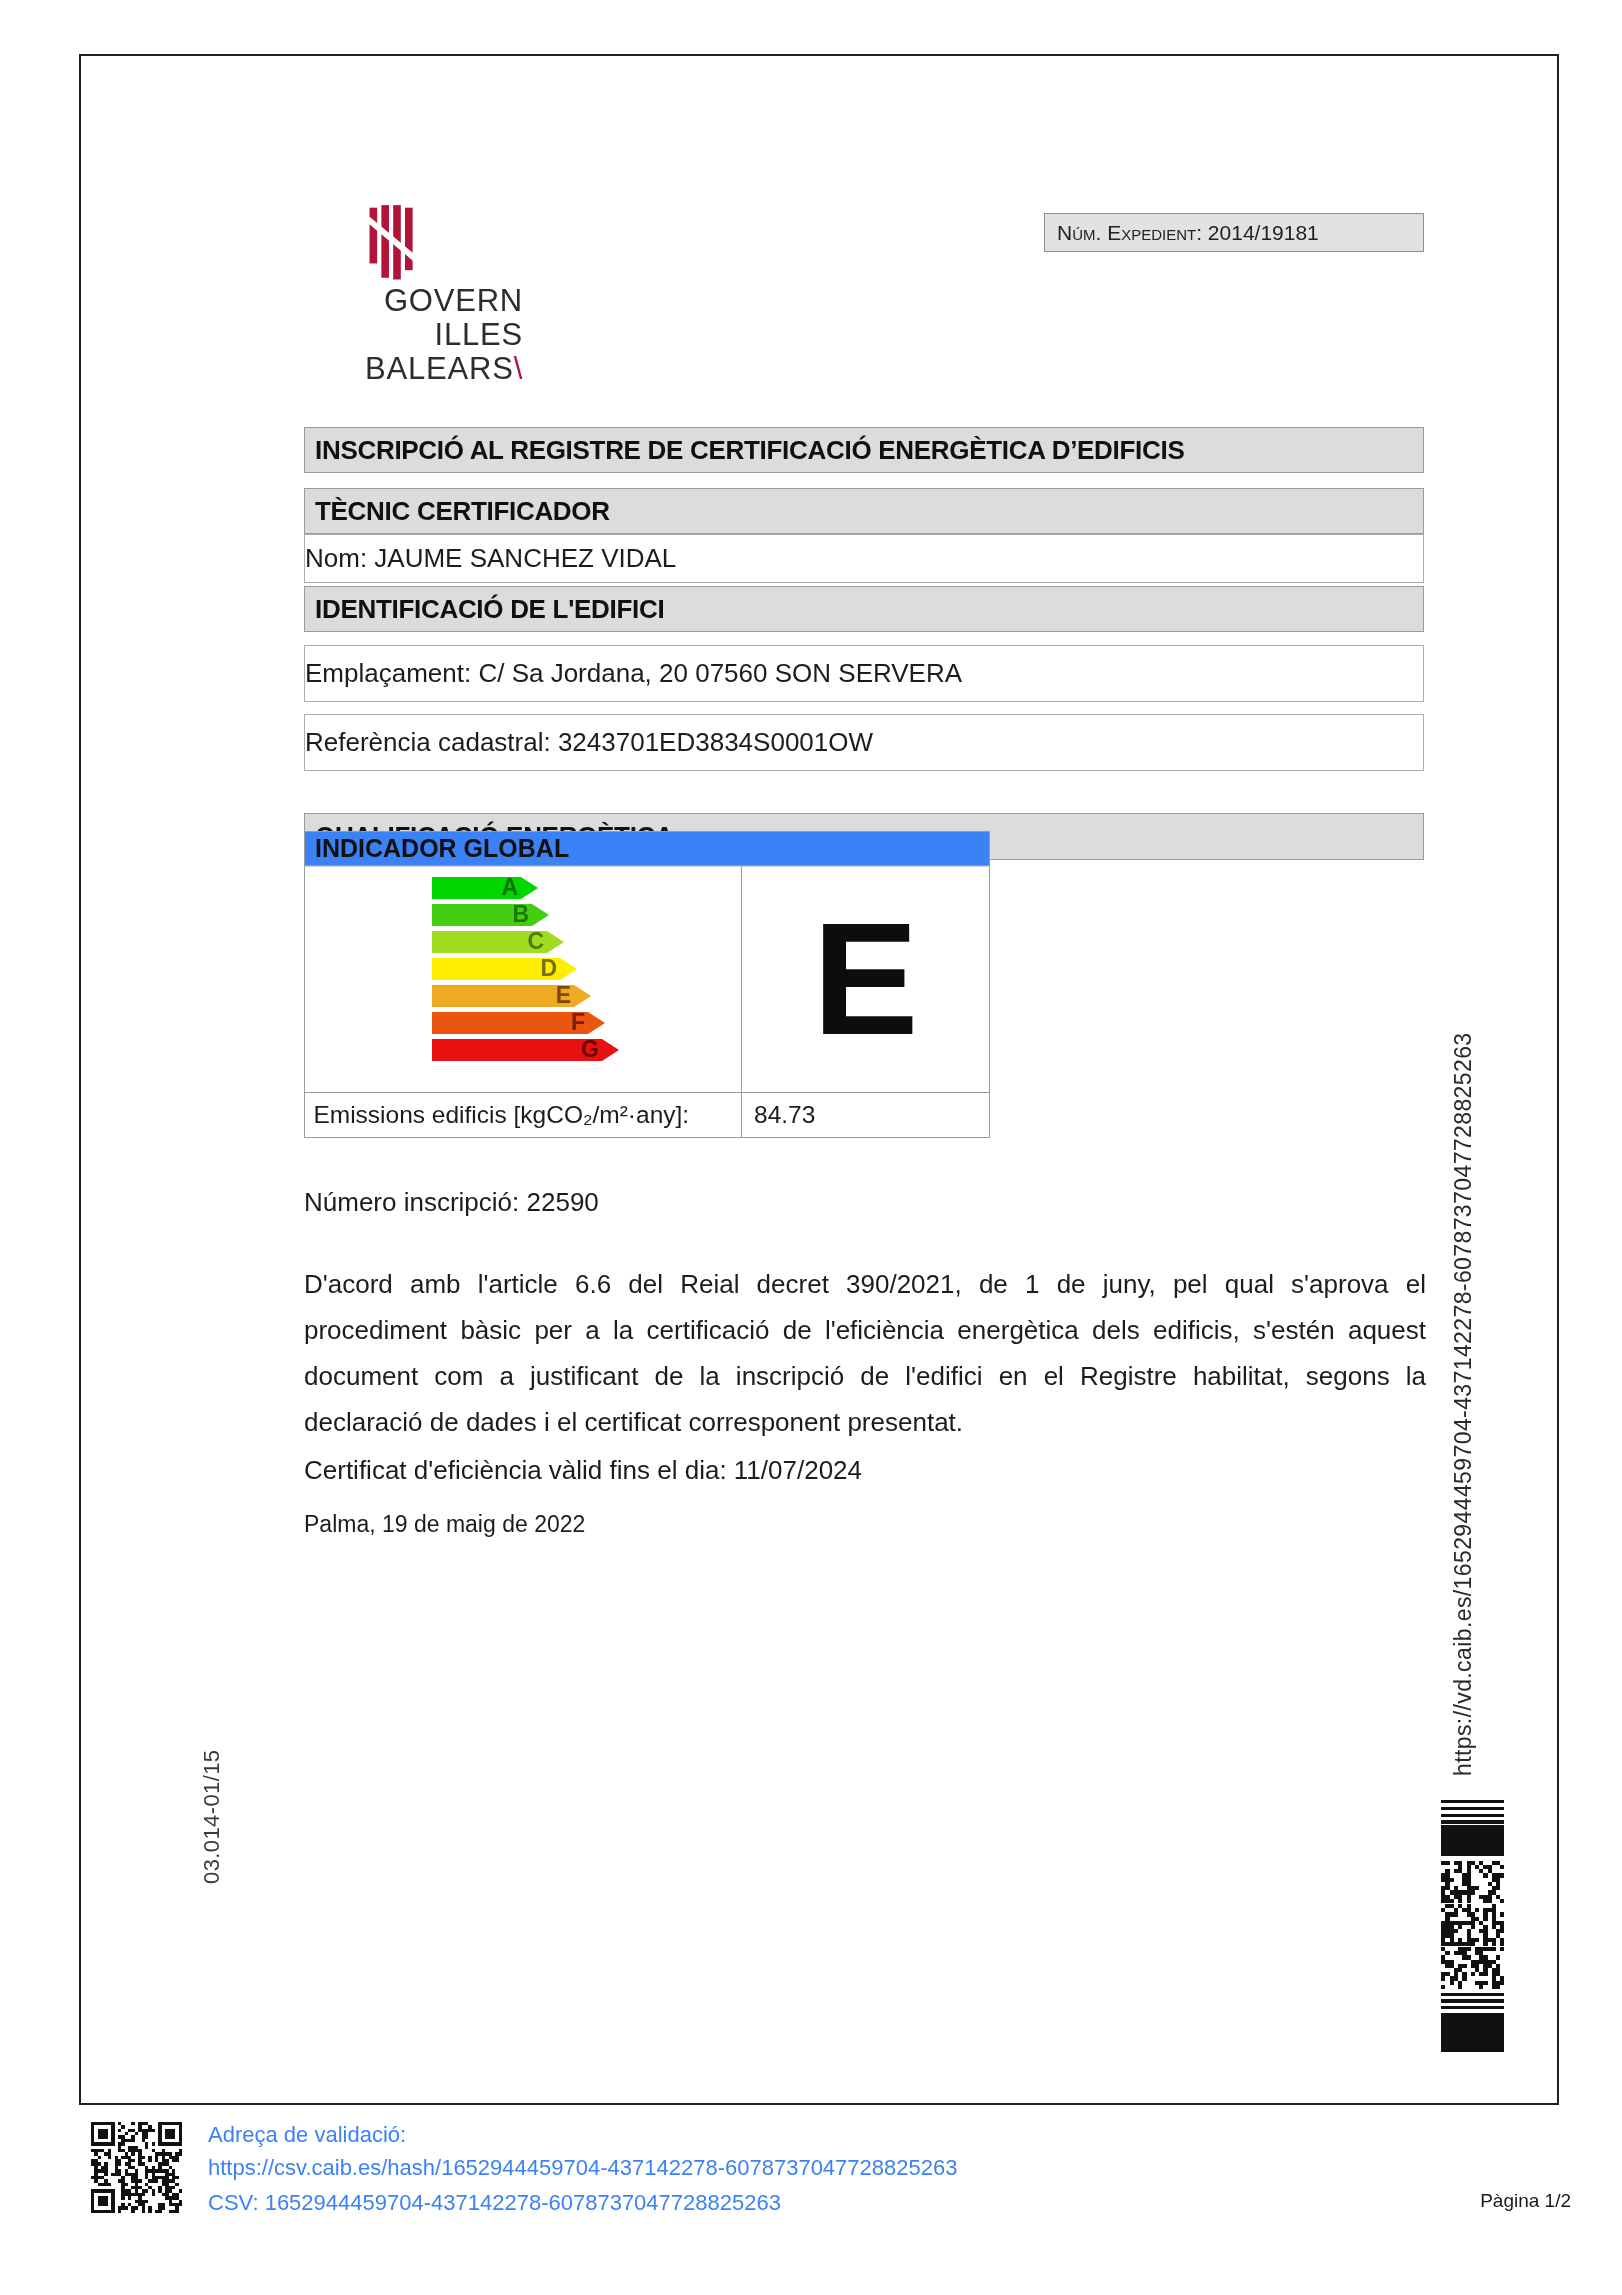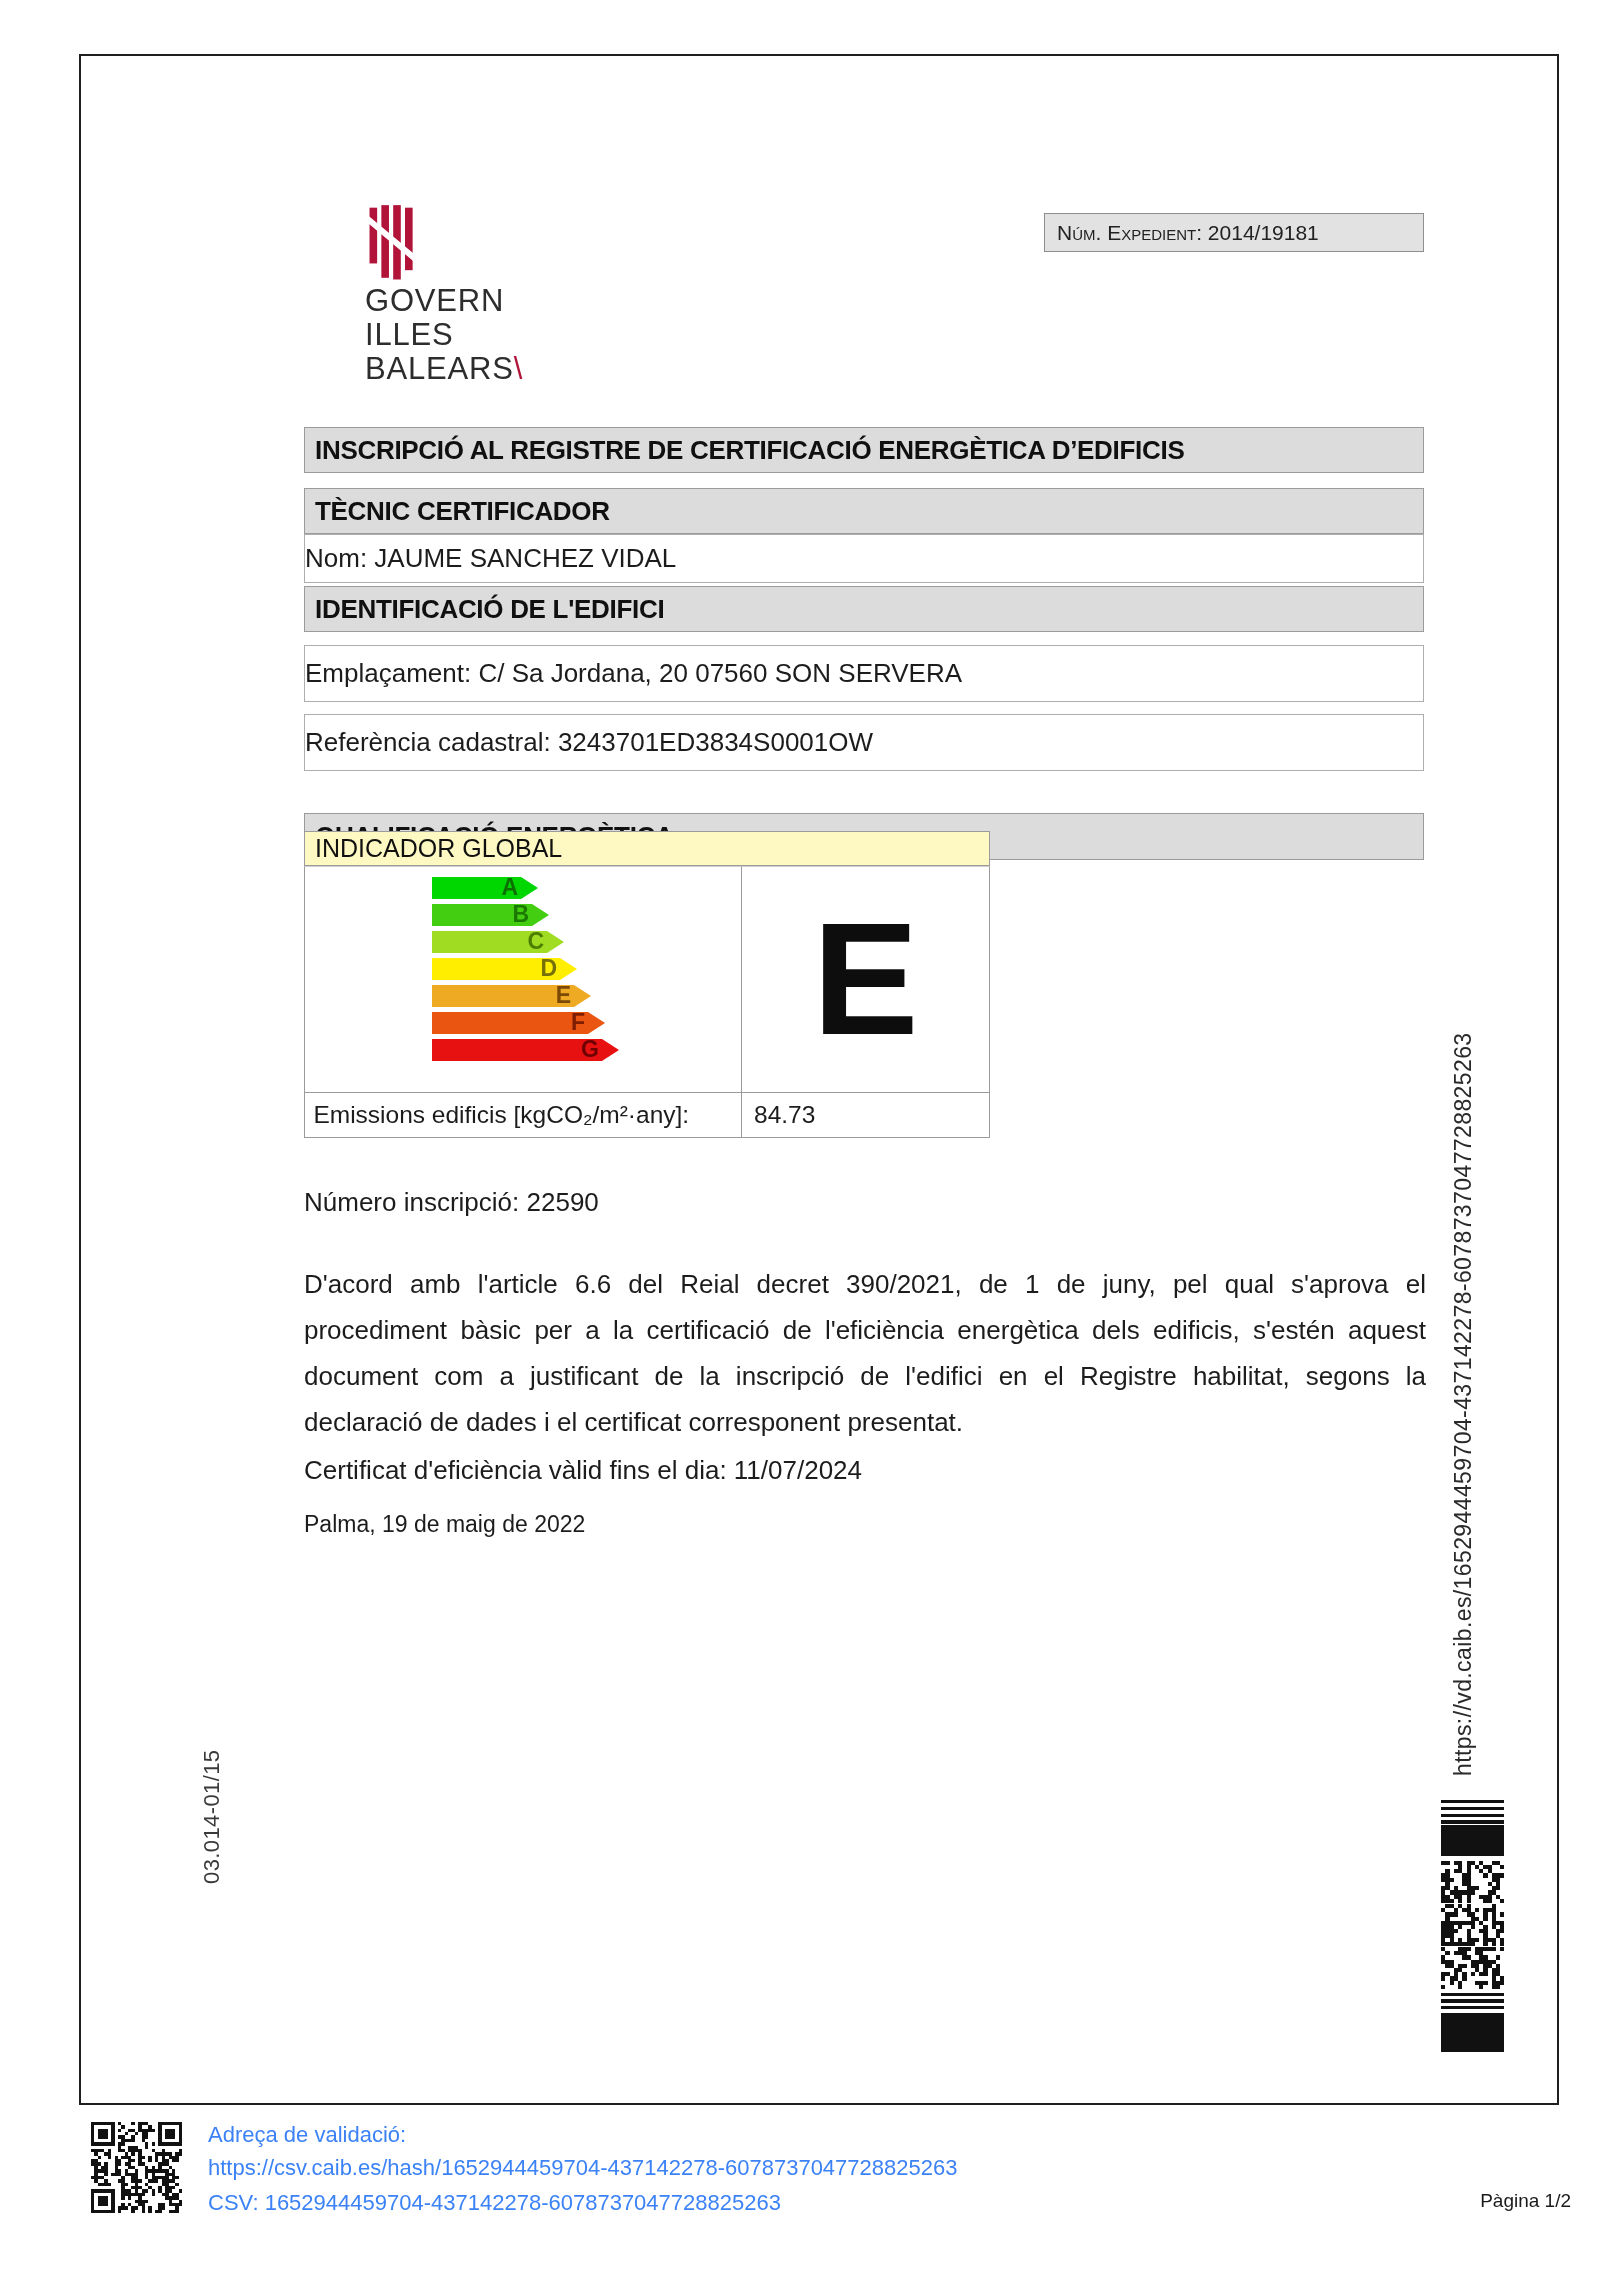--- a/index.html
+++ b/index.html
@@ -9,21 +9,21 @@
     font-family:"Liberation Sans", sans-serif;
   }
   .frame{
     position:absolute;left:79px;top:54px;width:1480px;height:2051px;
     border:2.5px solid #1f1f1f;box-sizing:border-box;background:#fff;
   }
   
   .logo-shield{position:absolute;left:367px;top:205px;width:49px;height:78px;}
   .logo-text{
     position:absolute;left:365px;top:284px;
-    font-size:31px;line-height:34px;letter-spacing:0.8px;color:#2d2d2d;font-weight:400;
+    font-size:31px;line-height:34px;letter-spacing:0.8px;color:#2d2d2d;font-weight:400;text-align:right;
   }
   .logo-slash{color:#b11339;font-weight:400;}
   
   .expedient{
     position:absolute;left:1044px;top:213px;width:380px;height:39px;
     background:#e2e2e2;border:1.7px solid #8e8e8e;box-sizing:border-box;
     font-variant:small-caps;font-size:21px;color:#222;
     display:flex;align-items:center;padding-left:12px;
   }
   
@@ -35,23 +35,23 @@
   }
   .row{
     position:absolute;left:304px;width:1120px;box-sizing:border-box;
     background:#ffffff;border:1.7px solid #aeaeae;
     display:flex;align-items:center;
     font-size:26px;color:#1c1c1c;
   }
   
   .ind-table{position:absolute;left:304px;top:831px;width:686px;}
   .ind-header{
-    background:#fef9c3;border:1.7px solid #9b9b9b;box-sizing:border-box;height:35px;
+    background:#3b82f6;border:1.7px solid #9b9b9b;box-sizing:border-box;height:35px;
     display:flex;align-items:center;padding-left:10px;
-    font-weight:400;font-size:25px;color:#101010;
+    font-weight:700;font-size:25px;color:#101010;
   }
   .ind-body{display:flex;height:226px;}
   .ind-cell-scale{
     width:438px;box-sizing:border-box;background:#fff;
     border-left:1.7px solid #9b9b9b;border-right:1.7px solid #9b9b9b;border-top:0.8px solid #cfcfcf;
     padding-top:10px;padding-left:127px;
   }
   .ind-cell-rating{
     flex:1;box-sizing:border-box;background:#fff;border-right:1.7px solid #9b9b9b;border-top:0.8px solid #cfcfcf;
     display:flex;align-items:center;justify-content:center;

